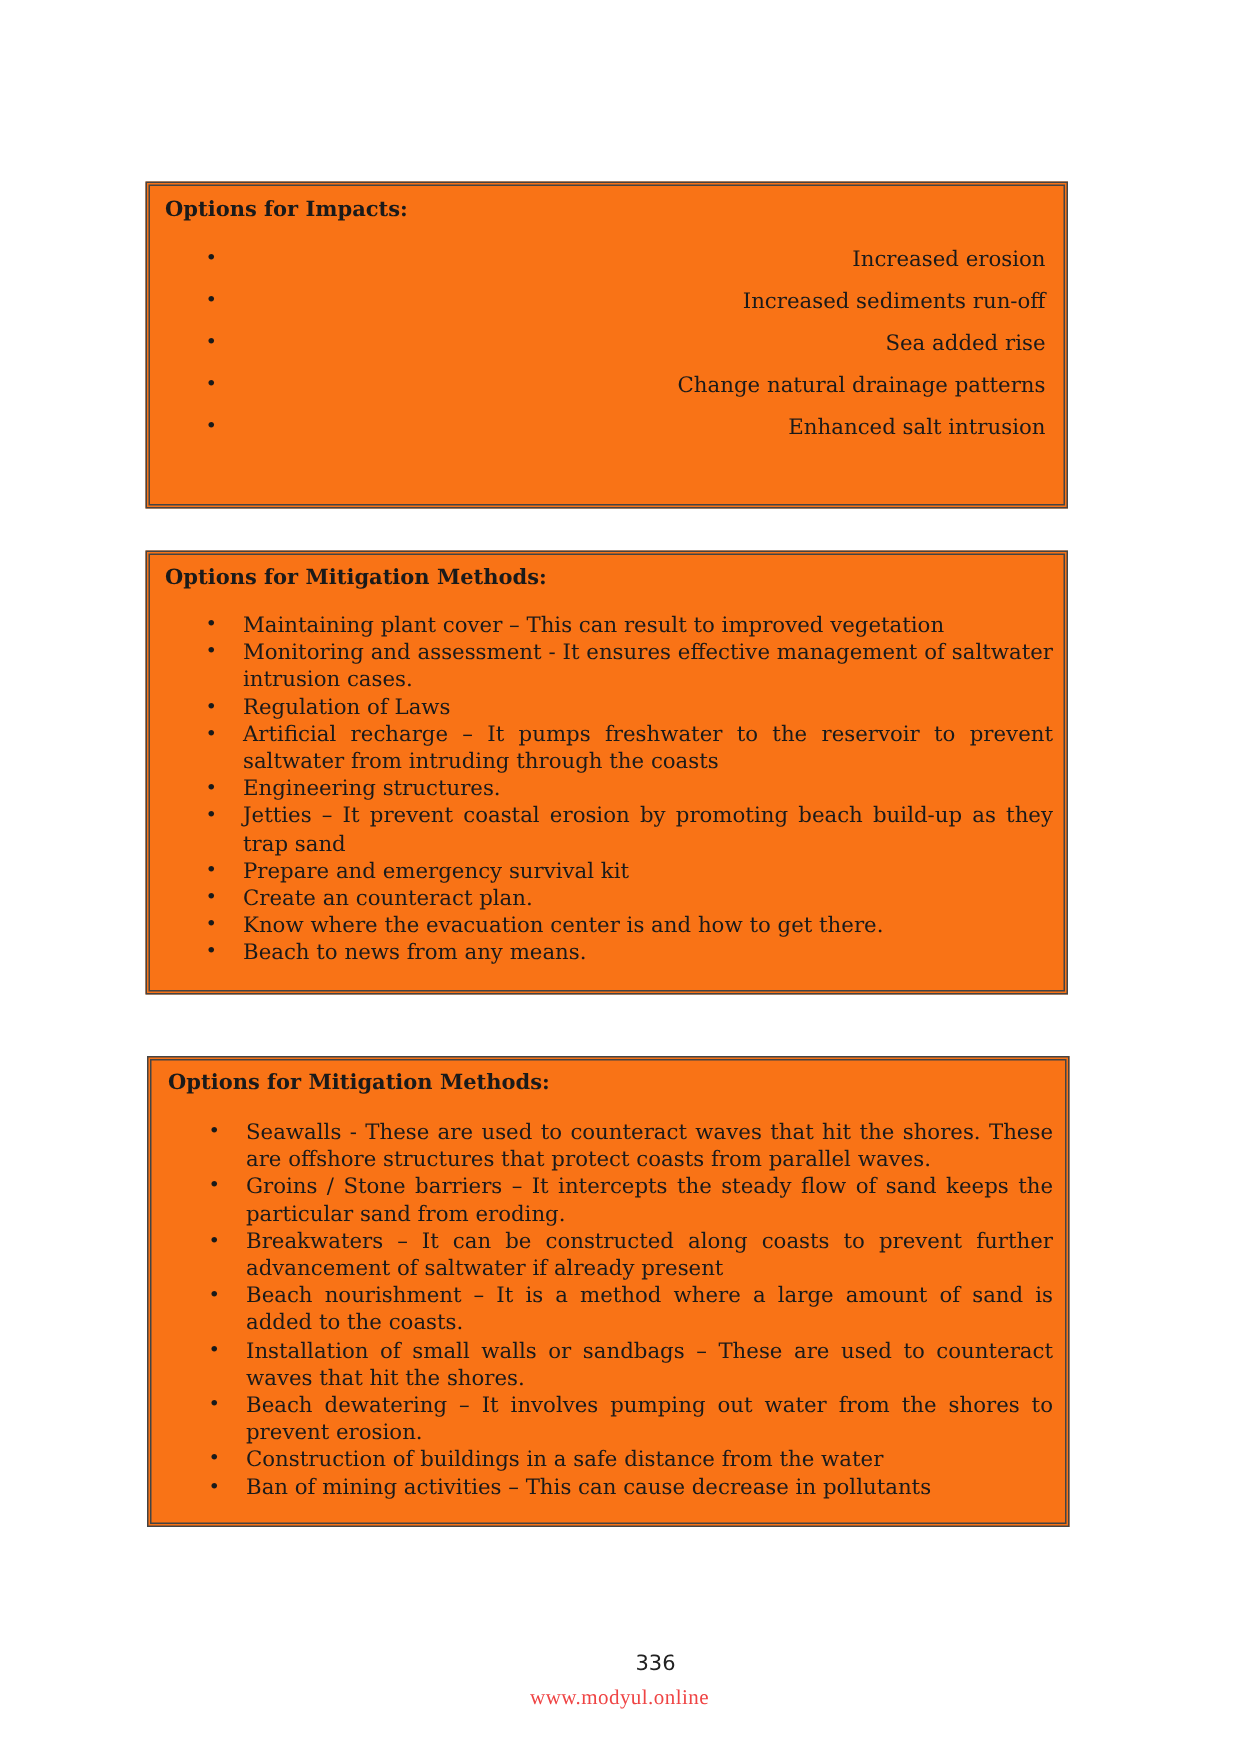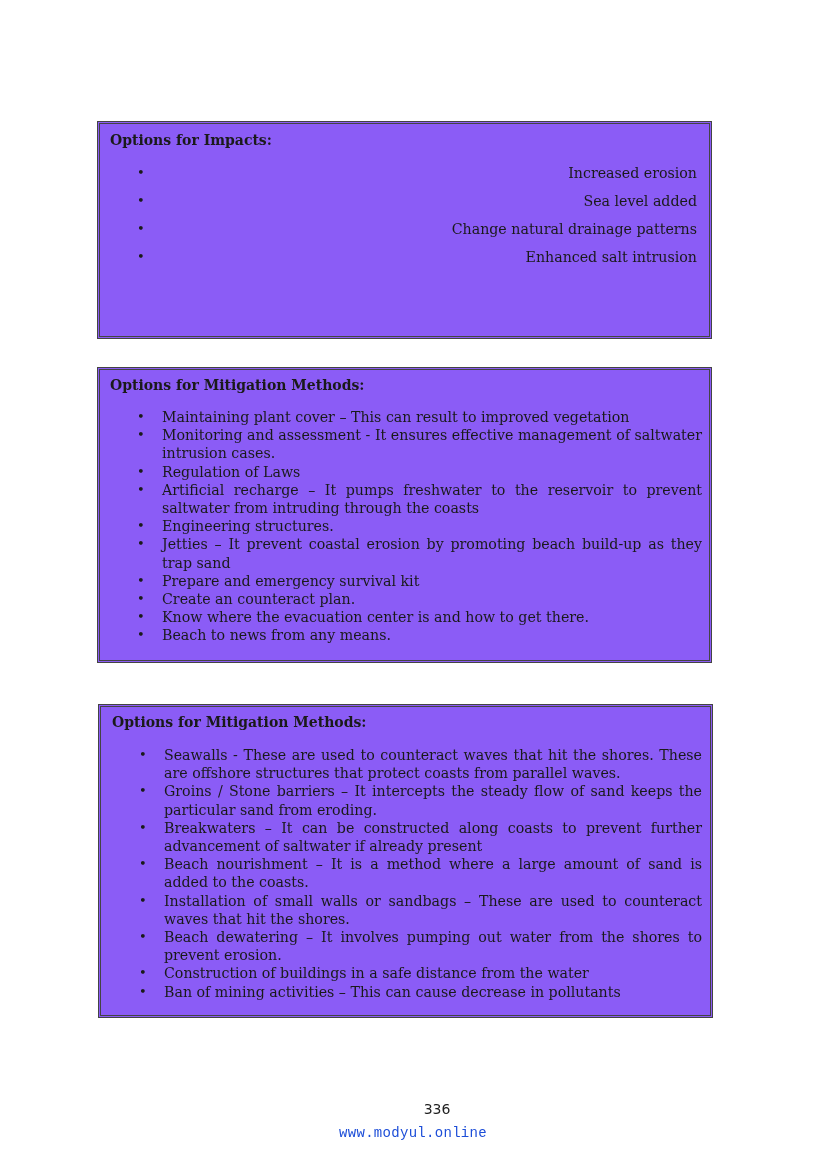--- a/index.html
+++ b/index.html
@@ -1,37 +1,38 @@
 <!DOCTYPE html>
 <html><head>
 <meta charset="utf-8">
 <style>
   html, body { margin: 0; padding: 0; background: #ffffff; }
   body { width: 826px; height: 1169px; position: relative; overflow: hidden;
          font-family: "DejaVu Serif", "Liberation Serif", serif; color: #1a1a1a; }
-  .box { position: absolute; border: 3px double #444; box-sizing: border-box; background: #8b5cf6; padding-left: 29px; }
+  .box { position: absolute; border: 3px double #444; box-sizing: border-box; background: #f97316; padding-left: 29px; }
   .box-title { position: absolute; font-weight: bold; font-size: 14px; }
   .list { position: absolute; margin: 0; padding: 0; list-style: none; font-size: 14.2px; }
   .list li { position: relative; padding-left: 25px; }
   .list li::before { content: "\2022"; position: absolute; left: 0; top: 0; font-size: 13px; }
   .spaced li { height: 28px; line-height: 18px; }
   .tight li { line-height: 18.2px; text-align: justify; }
   .page-num { position: absolute; top: 1101px; left: 0; width: 826px; text-align: center;
               font-family: "DejaVu Sans", sans-serif; font-size: 14px; color: #222; margin-left: 24px; }
   .watermark { position: absolute; top: 1125px; left: 0; width: 826px; text-align: center;
-               font-family: Liberation Mono, monospace; font-size: 14px; color: #1d4ed8; letter-spacing: 0.3px; }
+               font-family: Liberation Serif, serif; font-size: 14px; color: #ef4444; letter-spacing: 0.3px; }
 </style>
 </head>
 <body>
 
 <div class="box" style="left:97px; top:121px; width:615px; height:218px;">
   <div class="box-title" style="left:10px; top:8px;">Options for Impacts:</div>
   <ul class="list spaced" style="left:37px; top:40px; width:560px;text-align:right;">
     <li>Increased erosion</li>
-    <li>Sea level added</li>
+    <li>Increased sediments run-off</li>
+    <li>Sea added rise</li>
     <li>Change natural drainage patterns</li>
     <li>Enhanced salt intrusion</li>
   </ul>
 </div>
 
 <div class="box" style="left:97px; top:367px; width:615px; height:296px;">
   <div class="box-title" style="left:10px; top:7px;">Options for Mitigation Methods:</div>
   <ul class="list tight" style="left:37px; top:38px; width:565px;">
     <li>Maintaining plant cover – This can result to improved vegetation</li>
     <li>Monitoring and assessment - It ensures effective management of saltwater intrusion cases.</li>

